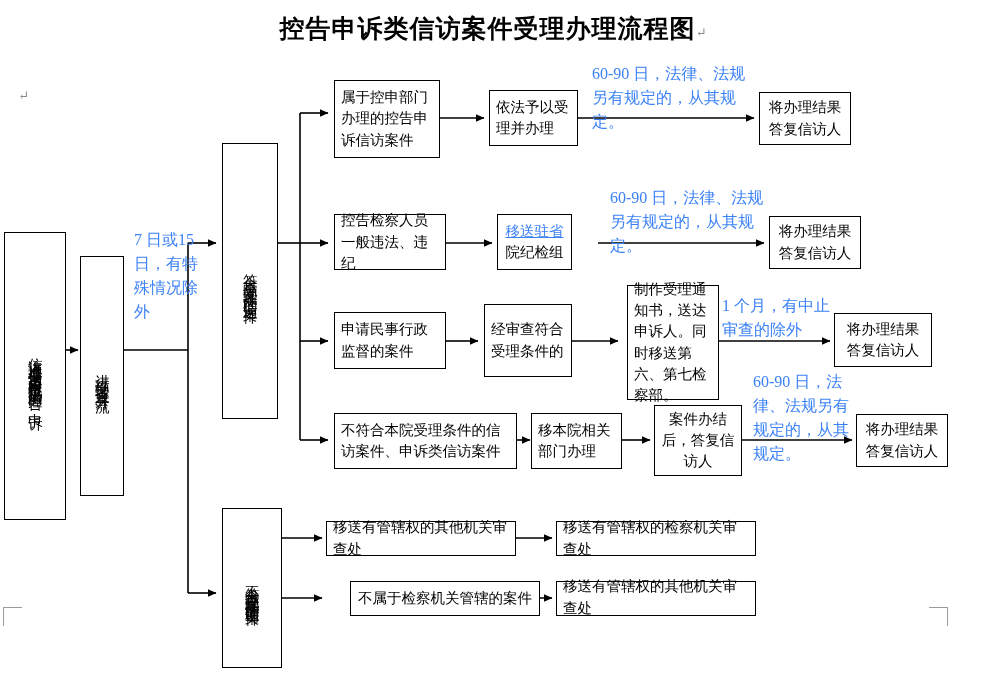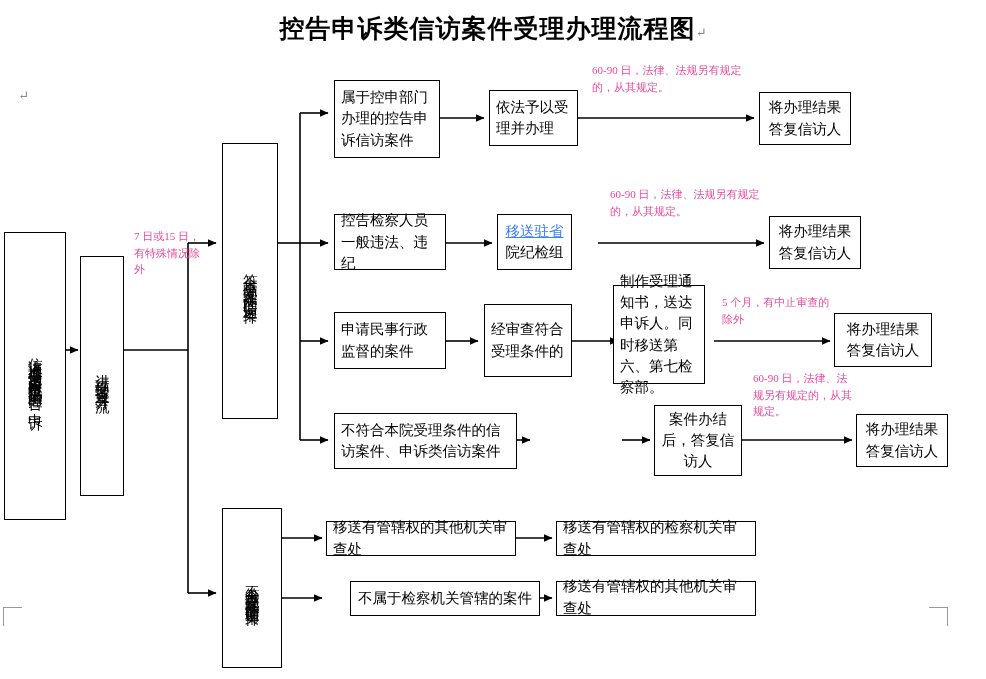--- a/index.html
+++ b/index.html
@@ -76,22 +76,22 @@
     display: flex;
     align-items: center;
     justify-content: center;
     letter-spacing: 2px;
     line-height: 1.7;
     padding: 5px 2px;
   }
   .vbox .txt { display: block; }
   .label {
     position: absolute;
-    color: #ec4899;
-    font-size: 11px;
+    color: #3b82f6;
+    font-size: 16px;
     line-height: 1.5;
     white-space: pre-line;
   }
   .link-text {
     color: #3b82f6;
     text-decoration: underline;
   }
   .corner {
     position: absolute;
     border-color: #9a9a9a;
@@ -193,31 +193,34 @@
   <div class="box center" style="left:769px; top:216px; width:92px; height:53px;">
     <span class="txt">将办理结果答复信访人</span>
   </div>
 
   <div class="box" style="left:334px; top:312px; width:112px; height:57px;">
     <span class="txt">申请民事行政监督的案件</span>
   </div>
   <div class="box" style="left:484px; top:304px; width:88px; height:73px;">
     <span class="txt">经审查符合受理条件的</span>
   </div>
-  <div class="box" style="left:613px; top:285px; width:92px; height:99px;">
+  <div class="box" style="left:627px; top:285px; width:92px; height:115px;">
     <span class="txt">制作受理通知书，送达申诉人。同时移送第六、第七检察部。</span>
   </div>
-  <div class="label" style="left:722px; top:294px; width:118px;">5 个月，有中止审查的除外</div>
+  <div class="label" style="left:722px; top:294px; width:118px;">1 个月，有中止审查的除外</div>
   <div class="box center" style="left:834px; top:313px; width:98px; height:54px;">
     <span class="txt">将办理结果答复信访人</span>
   </div>
 
   <div class="box" style="left:334px; top:413px; width:183px; height:56px;">
     <span class="txt">不符合本院受理条件的信访案件、申诉类信访案件</span>
   </div>
+  <div class="box" style="left:531px; top:413px; width:91px; height:56px;">
+    <span class="txt">移本院相关部门办理</span>
+  </div>
   <div class="box" style="left:654px; top:405px; width:88px; height:71px;text-align:center;">
     <span class="txt">案件办结后，答复信访人</span>
   </div>
   <div class="label" style="left:753px; top:370px; width:104px;">60-90 日，法律、法规另有规定的，从其规定。</div>
   <div class="box center" style="left:856px; top:414px; width:92px; height:53px;">
     <span class="txt">将办理结果答复信访人</span>
   </div>
 
   <div class="box" style="left:326px; top:521px; width:190px; height:35px;">
     <span class="txt">移送有管辖权的其他机关审查处</span>

